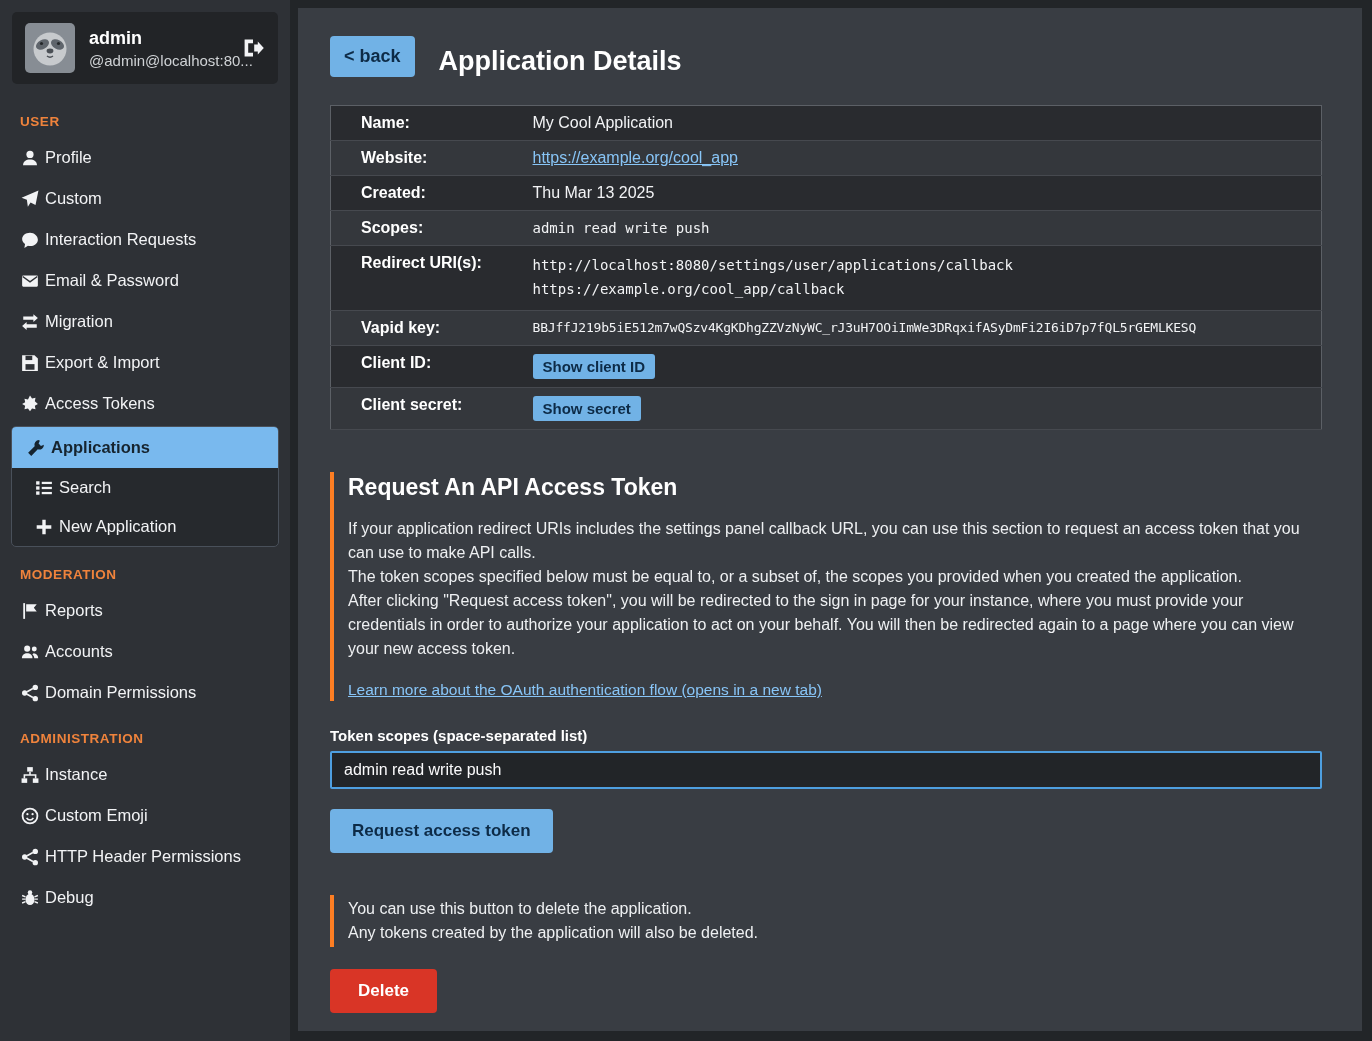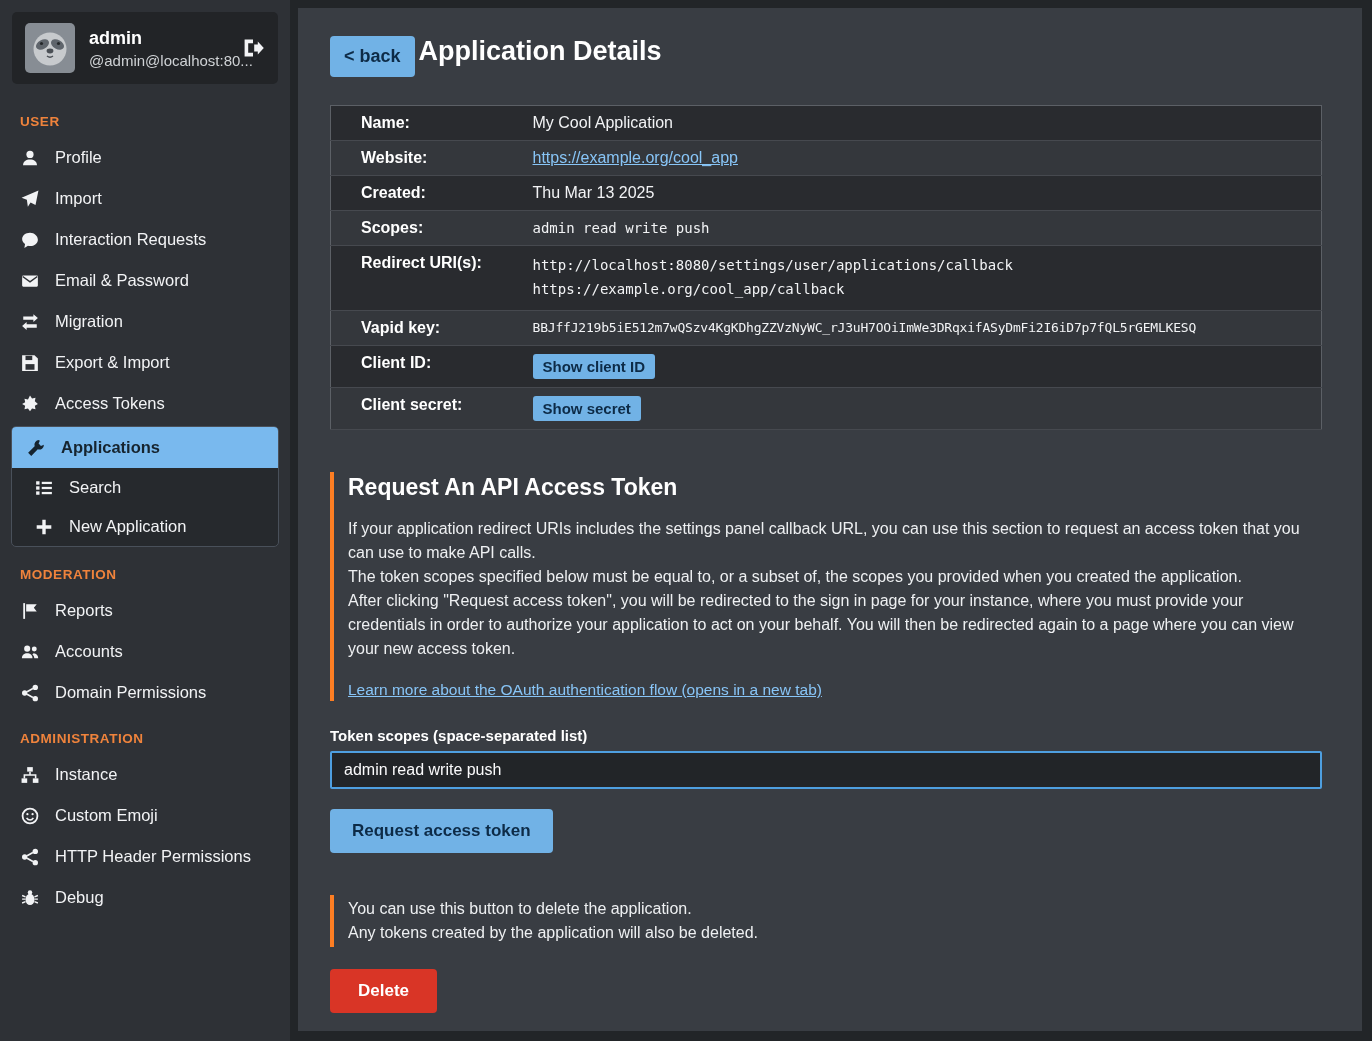--- a/index.html
+++ b/index.html
@@ -24,42 +24,42 @@
   .user-name { font-weight:700; font-size:18px; color:#ffffff; }
   .user-handle { font-size:15px; color:#cfd2d5; margin-top:3px; white-space:nowrap; }
   .logout { margin-left:auto; color:#f2f3f5; cursor:pointer; display:flex; align-items:center; }
   .logout svg { width:24px; height:20px; }
 
   .section-label {
     padding:18px 20px 8px; font-size:13.5px; font-weight:700;
     color:#ef833c; letter-spacing:.04em;
   }
   .nav-item {
-    display:flex; align-items:center; gap:15px;
+    display:flex; align-items:center; gap:5px;
     padding:11px 20px; font-size:16.5px; color:#f2f3f5; cursor:pointer;
   }
   .nav-icon { width:20px; display:flex; justify-content:center; align-items:center; flex-shrink:0; }
   .nav-icon svg { width:18px; height:18px; fill:currentColor; }
   .nav-label { white-space:nowrap; }
 
   .nav-group-active {
     margin:2px 11px; border:1px solid #49505a; border-radius:5px;
     overflow:hidden; background:#26292d;
   }
   .nav-group-active .nav-item.active {
     background:#79b9ee; color:#16242f; font-weight:700; padding:11px 14px;
   }
   .nav-item.sub { padding:10px 14px 10px 22px; }
 
   
   .main {
     flex:1; margin:8px 10px 10px 8px; background:#393d43;
     padding:28px 40px 30px 32px; overflow:hidden;
   }
-  .page-header { display:flex; align-items:flex-start; gap:4px; }
+  .page-header { display:flex; align-items:flex-end; gap:24px; }
   .page-header h1 { margin:0; font-size:27px; font-weight:700; color:#ffffff; }
 
   .btn {
     border:none; border-radius:4px; font-family:inherit; font-weight:700; cursor:pointer;
     display:inline-block;
   }
   .btn-blue { background:#71b2e6; color:#0d2b47; }
   .btn-back { font-size:18px; padding:10px 14px; }
   .btn-small { font-size:15px; padding:4px 10px; border-radius:3px; }
   .btn-big { font-size:17px; padding:12px 22px; margin-top:20px; }
@@ -137,21 +137,21 @@
     </span>
     <span class="nav-label">Profile</span>
   </div>
 
   <div class="nav-item">
     <span class="nav-icon">
       <svg viewBox="0 0 16 16">
           <path d="M15.5.5L.5 6.8l4.7 1.9.9 6.1 2.4-3.6 4.4 2.1z"></path>
         </svg>
     </span>
-    <span class="nav-label">Import</span>
+    <span class="nav-label">Custom</span>
   </div>
 
   <div class="nav-item">
     <span class="nav-icon">
       <svg viewBox="0 0 16 16">
           <path d="M8 1.5C4 1.5 1 4 1 7.2c0 1.8 1 3.4 2.6 4.4L3 15l3.2-1.8c.6.1 1.2.2 1.8.2 4 0 7-2.5 7-5.7S12 1.5 8 1.5z"></path>
         </svg>
     </span>
     <span class="nav-label">Interaction Requests</span>
   </div>

